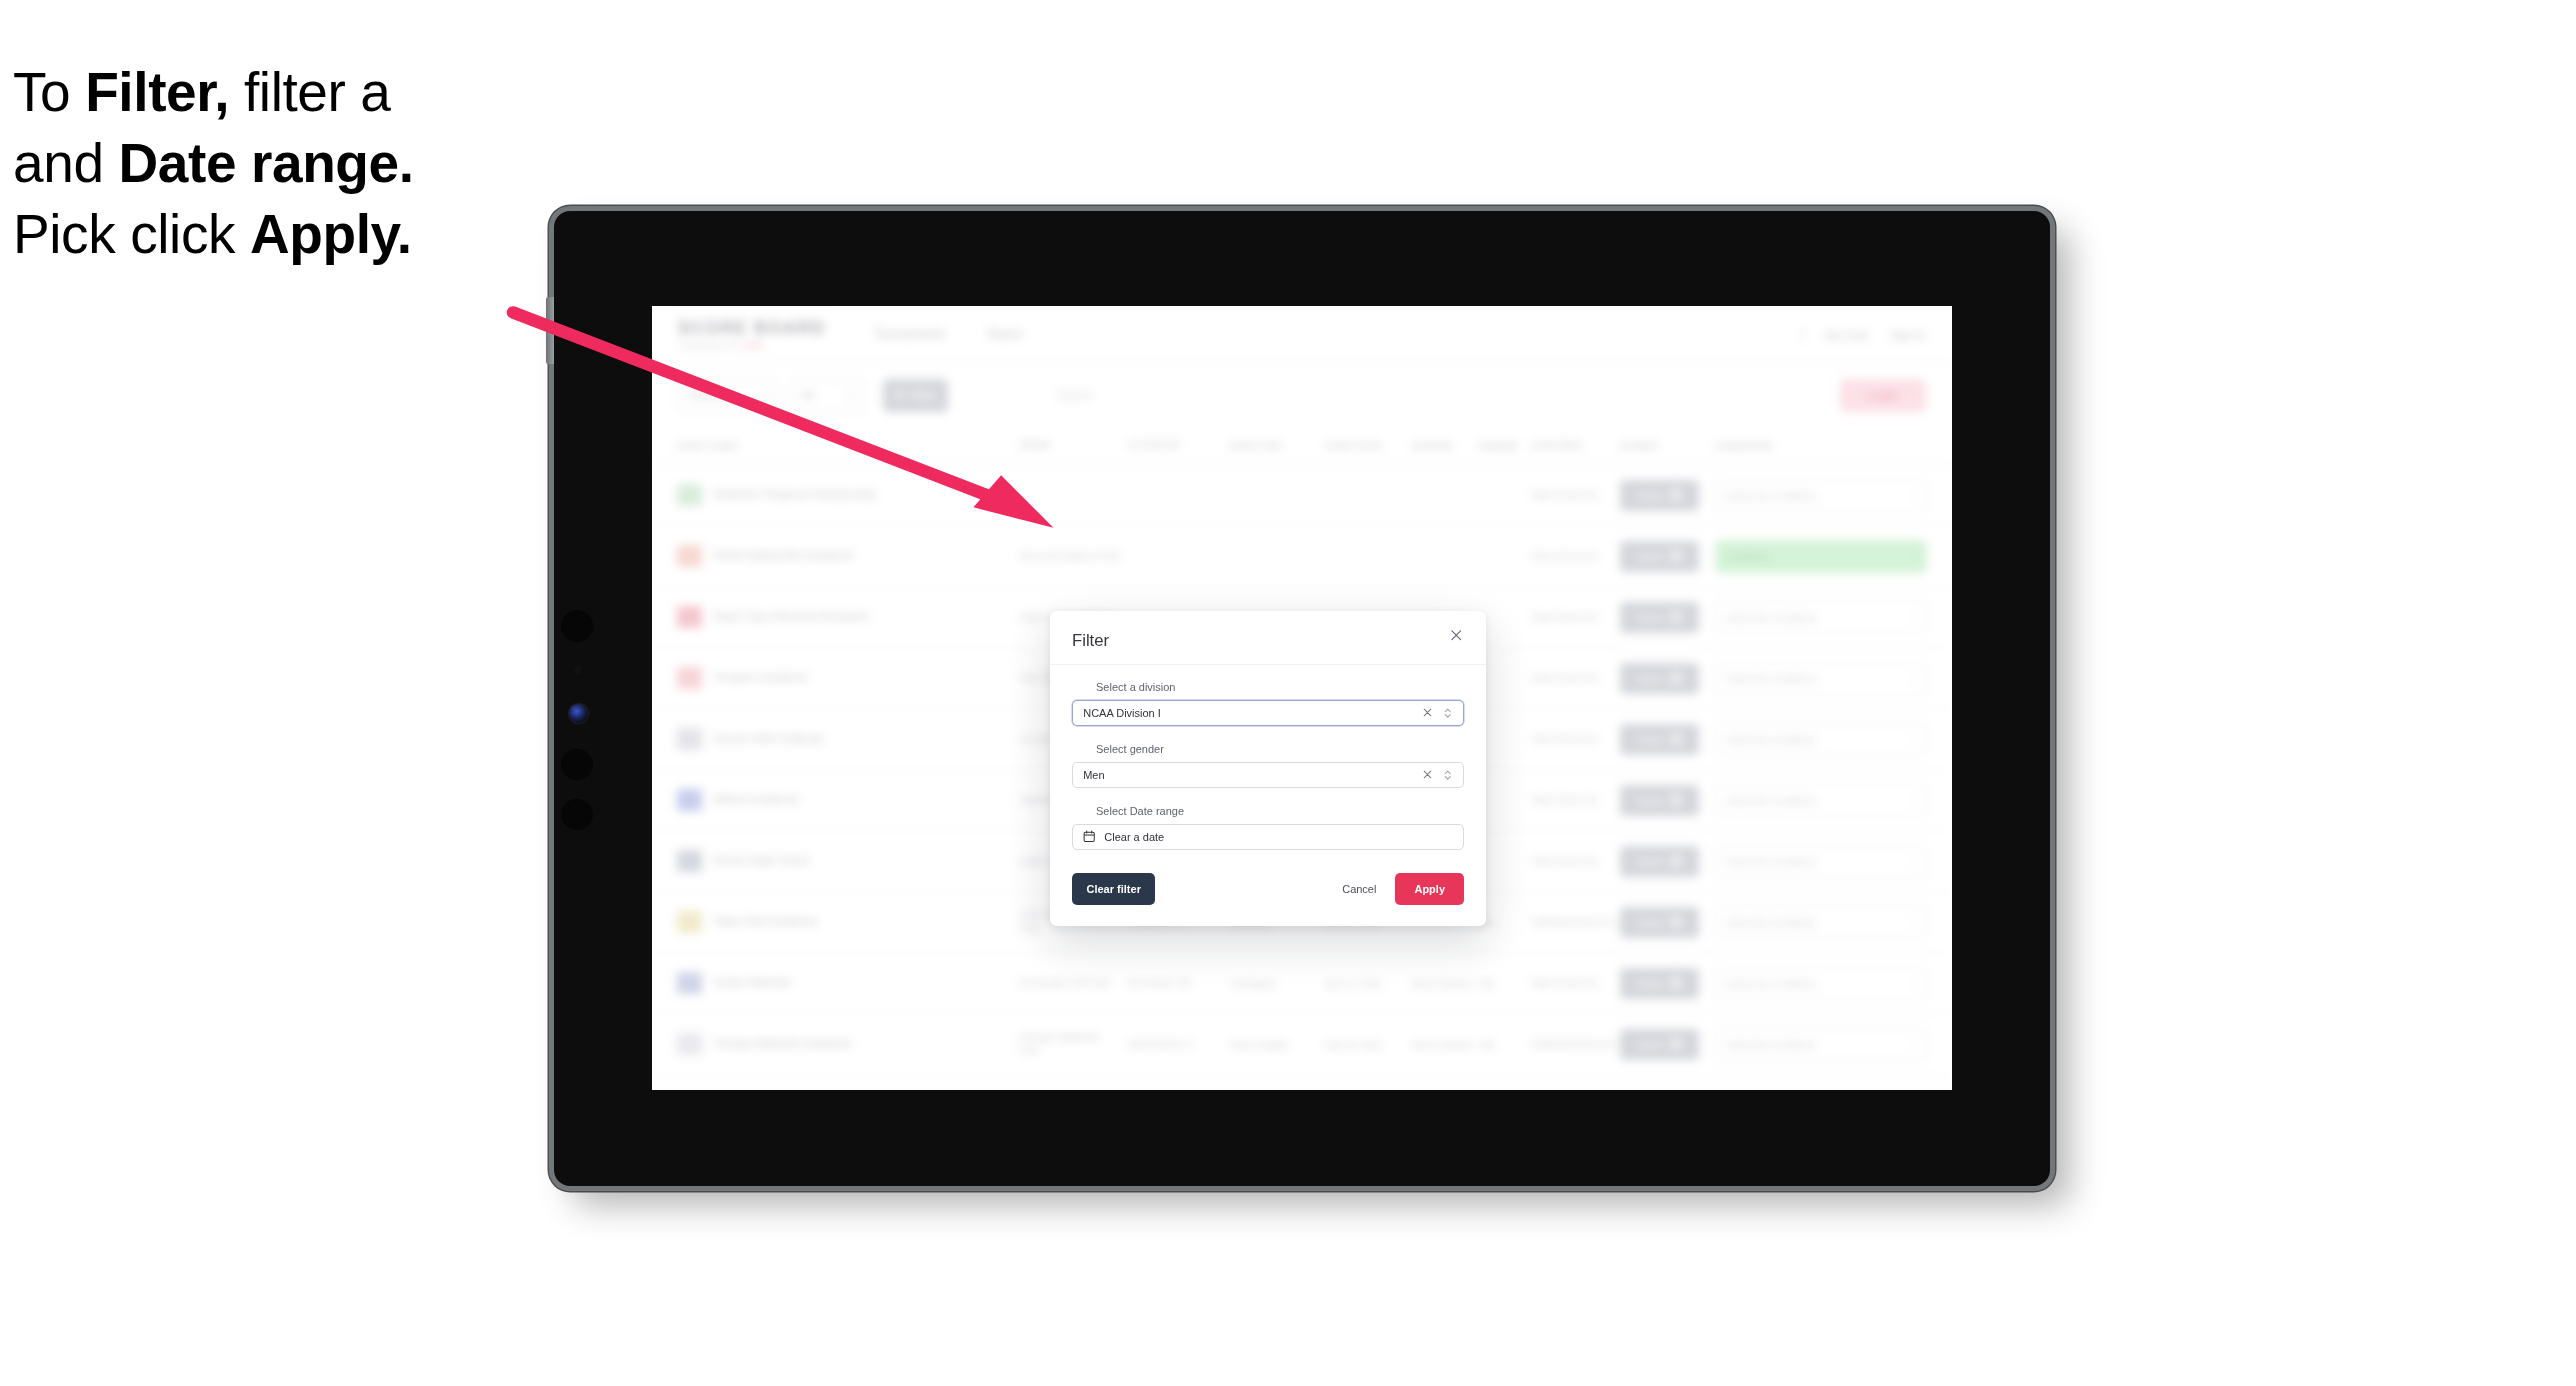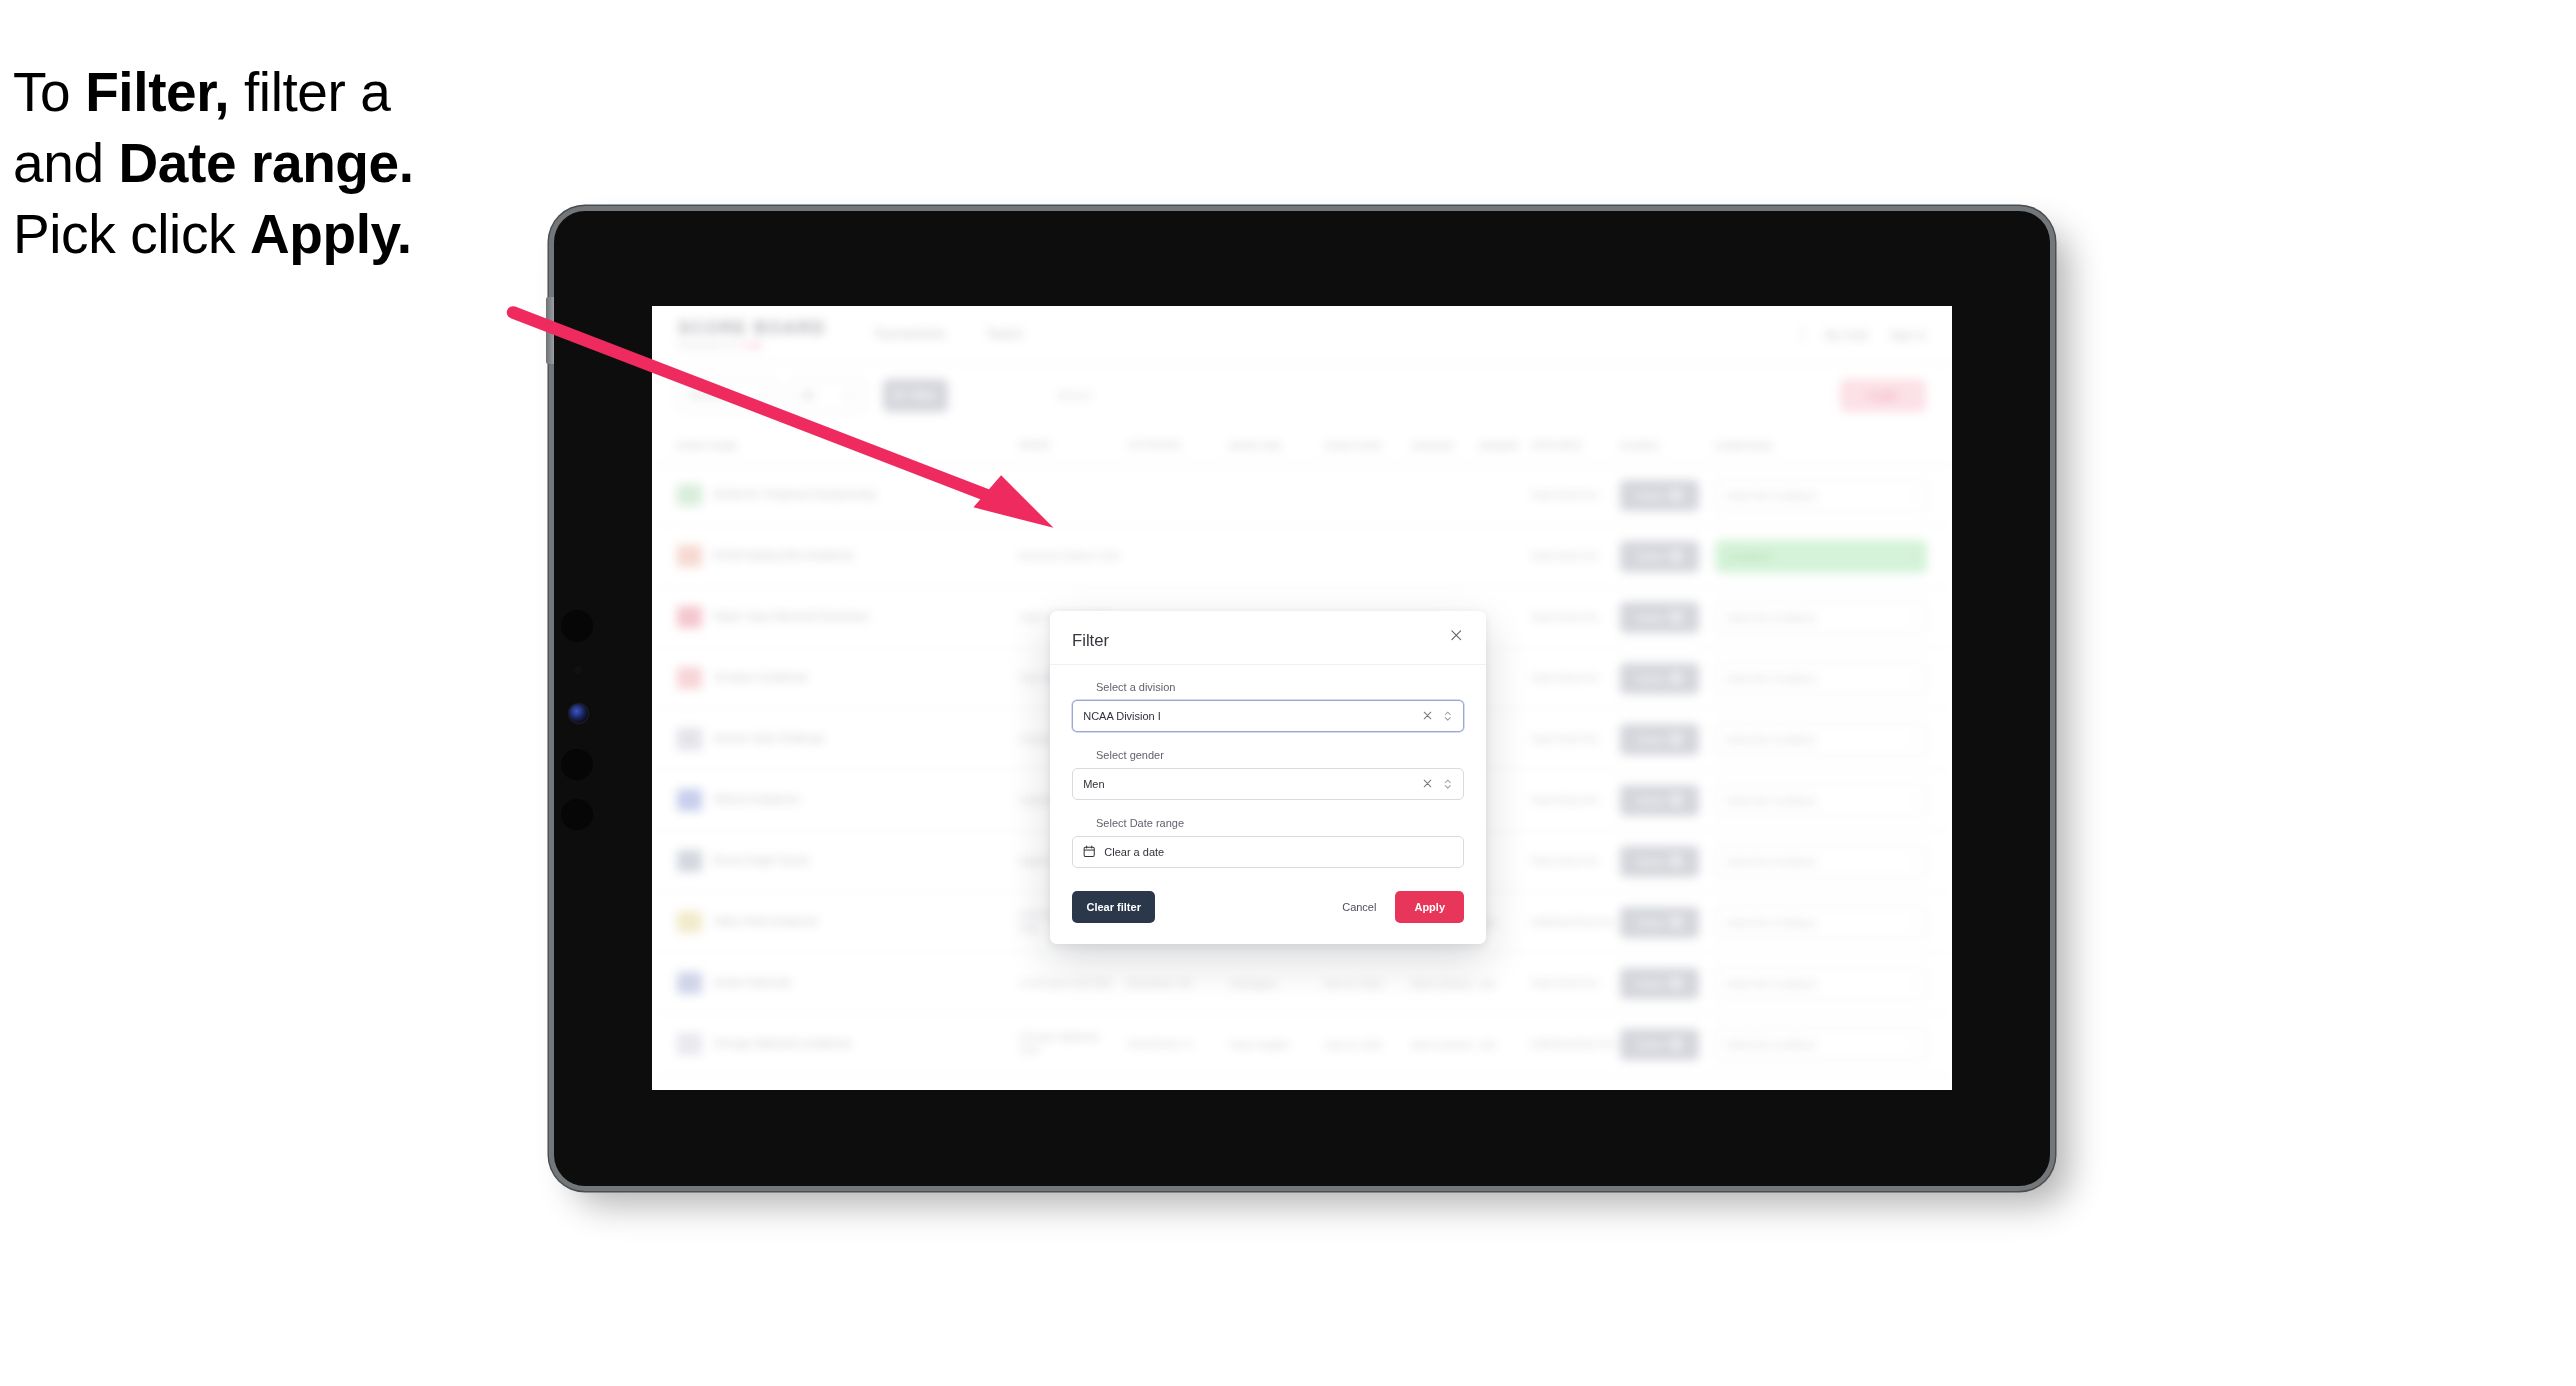--- a/index.html
+++ b/index.html
@@ -23,21 +23,21 @@
     font-weight: 400;
   }
   #headline b { font-weight: 700; }
 
   
   #device {
     position: absolute;
     left: 554px; top: 211px;
     width: 1496px; height: 975px;
     background: #0d0d0d;
-    border-radius: 31px;
+    border-radius: 16px;
     box-shadow:
       0 0 0 5.1px #74777a,
       0 0 0 6.5px #4a4d50,
       19px 19px 35px rgba(0,0,0,0.30);
   }
   
   .bezel-btn { position: absolute; background: #0a0a0a; border-radius: 50%; }
   #cam-main   { left: 7.3px; top: 399px; width: 32px; height: 32px; background:#060606; }
   #cam-dot    { left: 19.6px; top: 455px; width: 8px; height: 8px; background:#111; }
   #cam-lens   { left: 14.5px; top: 493px; width: 19px; height: 19px;
@@ -158,21 +158,21 @@
   #modal-title { font-size: 16.7px; color: #35373d; font-weight: 400; }
   #modal-close {
     position: absolute; right: 19px; top: 13px;
     width: 22px; height: 22px; cursor: pointer;
     display: flex; align-items: center; justify-content: center;
   }
   #modal-body { padding: 16px 22px 4.4px 22px; }
   .field-label { font-size: 11px; color: #60636b; margin-bottom: 6.5px; margin-left: 24px; }
   .field-label.gap { margin-top: 17.5px; }
   .field-ctl {
-    height: 32px; border: 0.7px solid #d8dade; border-radius: 5.1px;
+    height: 26px; border: 0.7px solid #d8dade; border-radius: 5.1px;
     display: flex; align-items: center; padding: 0 10.2px;
     font-size: 11px; color: #2f3238; background: #fff;
   }
   .field-ctl.focused { border-color: #9aa7d4; box-shadow: 0 0 0 0.7px #c6cde8; }
   .field-value { flex: 1; }
   .ctl-icons { display: flex; align-items: center; gap: 10.2px; }
   .icon-x, .icon-chev { display: flex; align-items: center; justify-content: center; cursor: pointer; }
   .cal-icon { margin-right: 8.7px; display: flex; align-items: center; }
   #modal-foot {
     display: flex; align-items: center;

